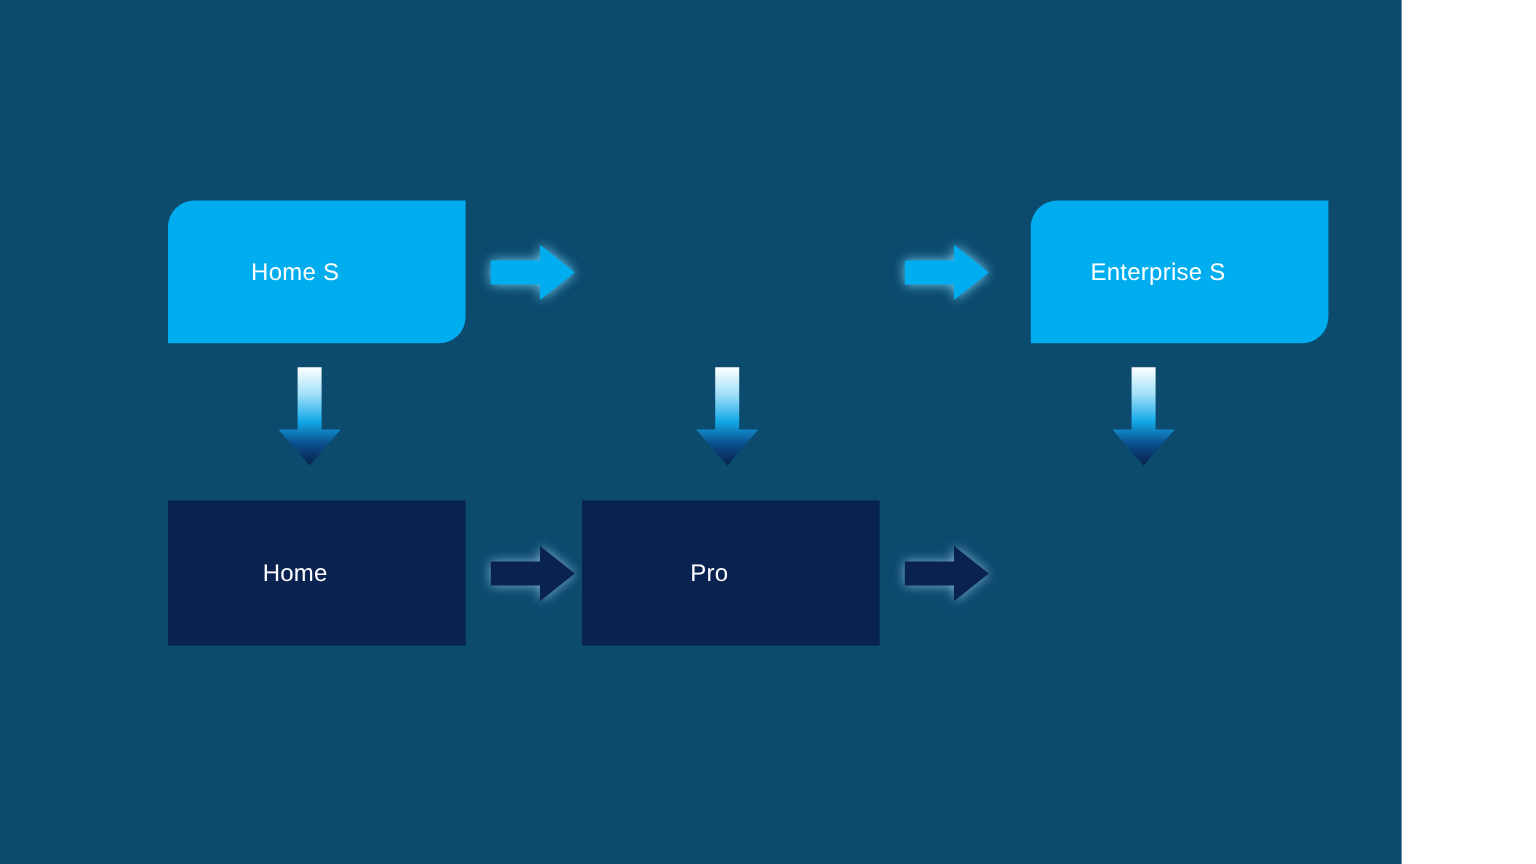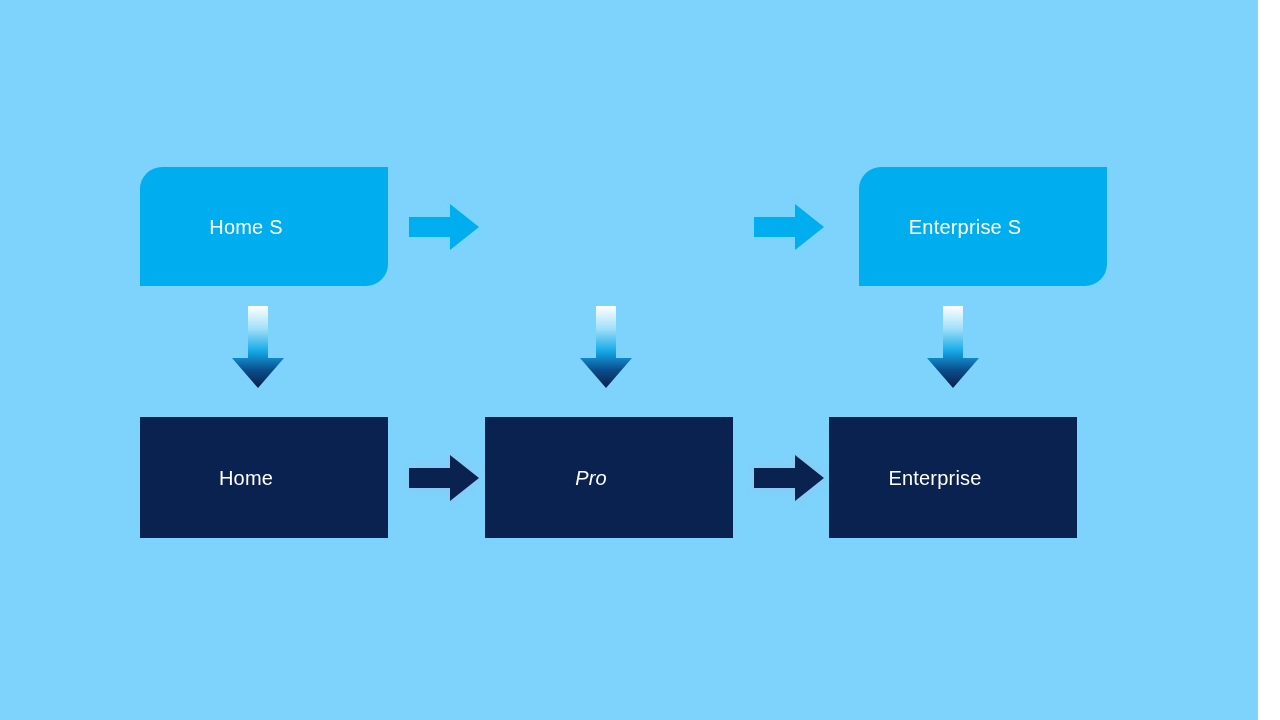--- a/index.html
+++ b/index.html
@@ -10,23 +10,23 @@
   body {
     width: 1280px;
     height: 720px;
     background: #ffffff;
     font-family: "Liberation Sans", sans-serif;
     overflow: hidden;
   }
 
   #canvas {
     position: relative;
-    width: 1258px;
+    width: 1168px;
     height: 720px;
-    background: #7dd3fc;
+    background: #0c4a6e;
   }
 
   
   .node {
     position: absolute;
     display: flex;
     align-items: center;
     box-sizing: border-box;
   }
 
@@ -143,27 +143,24 @@
         </linearGradient>
       </defs>
       <polygon points="16,0 36,0 36,52 52,52 26,82 0,52 16,52" fill="url(#vgrad3)"></polygon>
     </svg>
   </div>
 
   <div class="node node-bottom" style="left:140px; top:417px; width:248px; height:121px;">
     <span class="node-label">Home</span>
   </div>
 
-  <div class="node node-bottom" style="left:485px; top:417px; width:248px; height:121px;font-style:italic;">
+  <div class="node node-bottom" style="left:485px; top:417px; width:248px; height:121px;">
     <span class="node-label">Pro</span>
   </div>
 
-  <div class="node node-bottom" style="left:829px; top:417px; width:248px; height:121px;">
-    <span class="node-label">Enterprise</span>
-  </div>
 
   <div class="arrow arrow-h-bottom" style="left:409px; top:455px; width:70px; height:46px;">
     <svg viewBox="0 0 70 46" preserveAspectRatio="none" aria-hidden="true">
       <polygon points="0,13 41,13 41,0 70,23 41,46 41,33 0,33" fill="#0A224F"></polygon>
     </svg>
   </div>
 
   <div class="arrow arrow-h-bottom" style="left:754px; top:455px; width:70px; height:46px;">
     <svg viewBox="0 0 70 46" preserveAspectRatio="none" aria-hidden="true">
       <polygon points="0,13 41,13 41,0 70,23 41,46 41,33 0,33" fill="#0A224F"></polygon>

